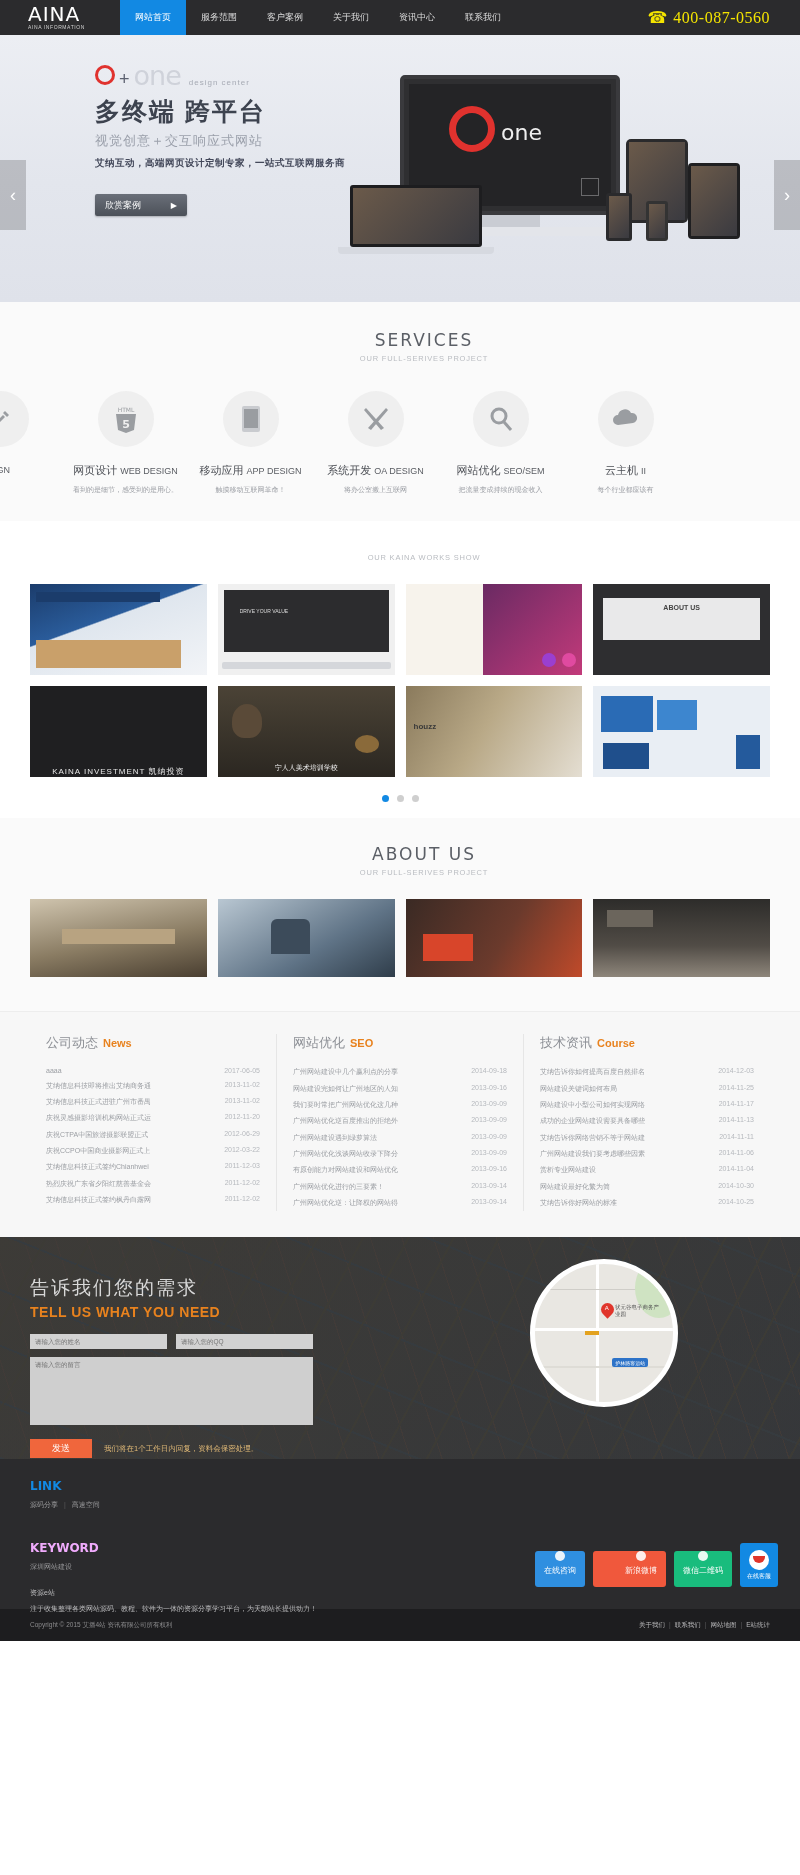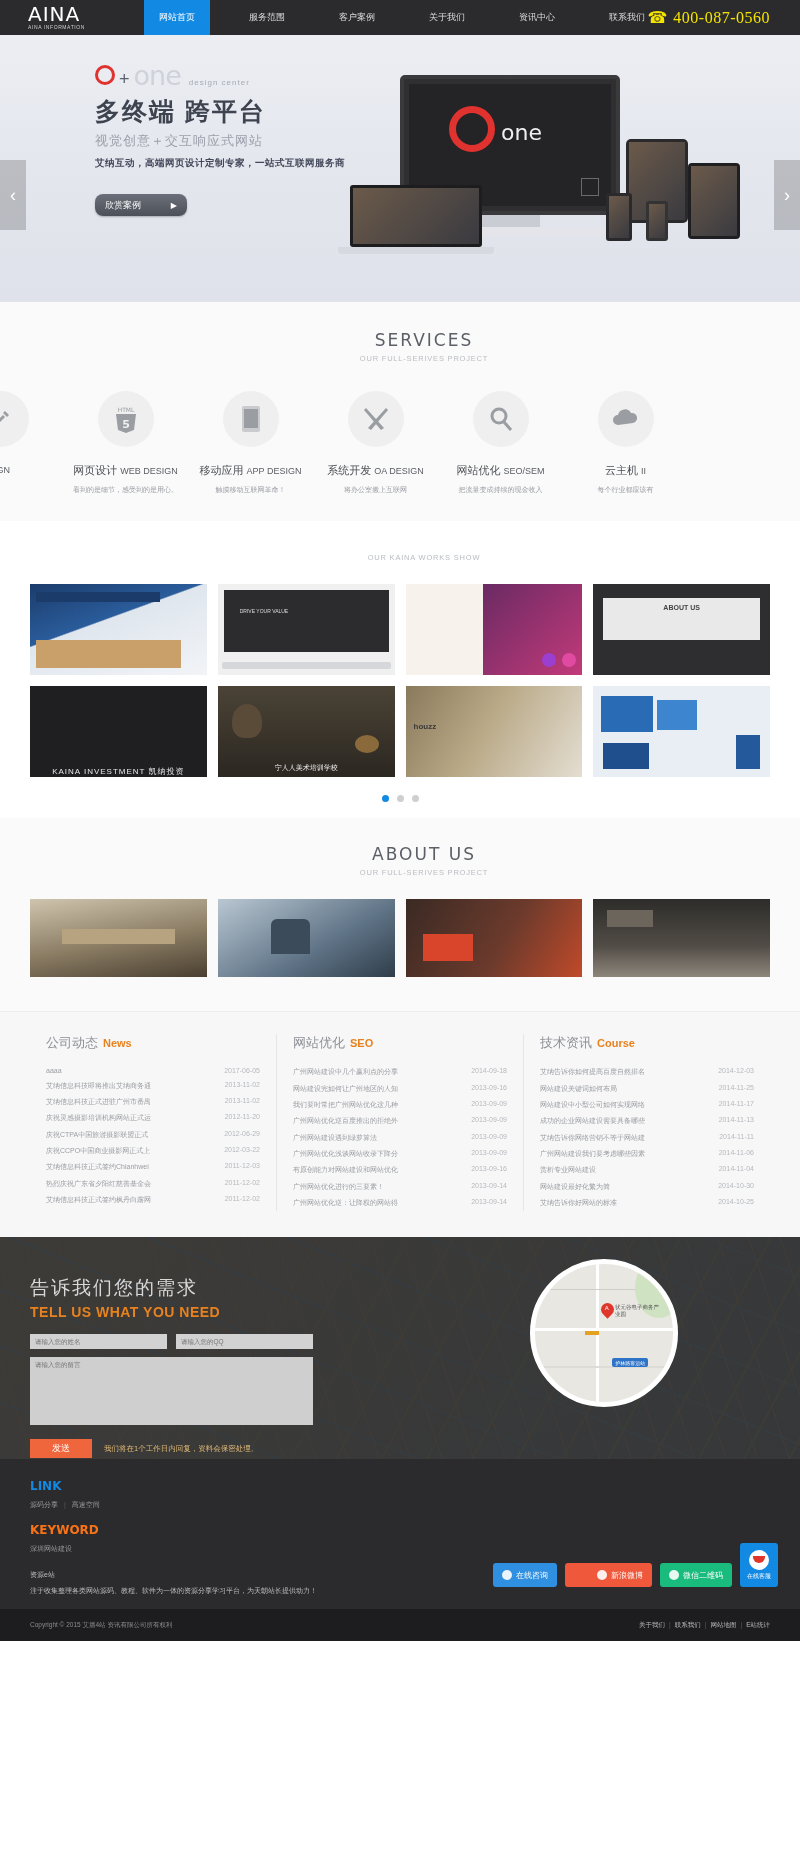--- a/index.html
+++ b/index.html
@@ -9,39 +9,39 @@
     background:#fff; color:#333; position:relative;
   }
   
   .header { height:35px; background:#2b2b2d; display:flex; align-items:center; position:relative; }
   .logo { width:120px; padding-left:28px; }
   .logo-mark { font-size:20px; letter-spacing:1px; color:#fff; font-weight:400;
                font-family:"DejaVu Sans",sans-serif; line-height:18px; }
   .logo-sub { font-size:5px; color:#cfcfcf; letter-spacing:.6px; margin-top:1px; }
   .nav { display:flex; height:35px; }
   .nav-item { width:66px; height:35px; display:flex; align-items:center; justify-content:center;
-              font-size:9px; color:#ddd; cursor:pointer;margin-left:24px; }
+              font-size:9px; color:#ddd; cursor:pointer; }
   .nav-item.active { background:#1289e3; color:#fff; }
   .phone { position:absolute; right:30px; display:flex; align-items:center; gap:6px; }
   .phone-ico { color:#f4e400; font-size:16px; line-height:1; }
   .phone-num { color:#f4e400; font-size:16px; font-family:"Liberation Serif",serif; letter-spacing:.5px; }
 
   
   .banner { height:267px; position:relative; overflow:hidden;
             background:linear-gradient(180deg,#eceef3 0%,#e3e6ed 55%,#dfe2ea 100%); }
   .banner-txt { position:absolute; left:95px; top:25px; }
   .bt-logo { display:flex; align-items:baseline; gap:2px; }
   .bt-o { width:20px;height:20px;border:3px solid #e0322e;border-radius:50%; display:inline-block;}
   .bt-plus { font-size:18px; color:#5c6170; margin:0 2px; }
   .bt-one { font-size:27px; color:#cfd2da; letter-spacing:-1px; font-family:"DejaVu Sans",sans-serif;}
   .bt-dc { font-size:8px; color:#a7abb5; margin-left:6px; letter-spacing:1px; }
   .bt-h1 { font-size:25px; color:#3d434f; font-weight:bold; margin-top:4px; letter-spacing:2px; }
   .bt-h2 { font-size:13px; color:#9ba0ab; margin-top:4px; letter-spacing:1px; }
   .bt-h3 { font-size:9.5px; color:#43485a; margin-top:7px; font-weight:bold; letter-spacing:.5px; }
-  .bt-btn { margin-top:24px; width:92px; height:22px; border-radius:8px;
+  .bt-btn { margin-top:24px; width:92px; height:22px; border-radius:2px;
             background:linear-gradient(180deg,#6a6f79,#4c5159); color:#fff; font-size:9px;
             display:flex; align-items:center; justify-content:space-between; padding:0 10px;
             cursor:pointer; box-shadow:0 1px 2px rgba(0,0,0,.25); }
   .bt-btn .arr { font-size:8px; }
   .devices { position:absolute; right:60px; top:40px; width:390px; height:200px; }
   .dev-mon { position:absolute; left:50px; top:0; width:220px; height:140px; background:#2f2f31;
              border-radius:5px; border:4px solid #3a3a3d; }
   .dev-mon-in { position:absolute; inset:5px; background:#242426; overflow:hidden; }
   .mon-o { position:absolute; left:40px; top:22px; width:46px; height:46px; border:7px solid #e0322e; border-radius:50%; }
   .mon-one { position:absolute; left:92px; top:36px; color:#efefef; font-size:22px; font-family:"DejaVu Sans",sans-serif;}
@@ -129,26 +129,26 @@
   .pin-t { position:absolute; left:3.5px; top:2px; font-size:6px; color:#fff; transform:rotate(0deg); }
   .map-lbl { position:absolute; font-size:5.5px; color:#555; }
   .map-tag { position:absolute; left:56%; top:68%; background:#2d73c8; color:#fff; font-size:5px;
              padding:1.5px 3px; border-radius:2px; }
 
   
   .footer { background:#2b2b2d; padding:20px 0 0; position:relative; height:150px; }
   .f-inner { width:740px; margin:0 auto; }
   .f-link { font-size:12px; color:#1289e3; font-weight:bold; font-family:"DejaVu Sans",sans-serif; }
   .f-small { font-size:7px; color:#9a9a9c; margin-top:7px; }
-  .f-key { font-size:12px; color:#f97316; font-weight:bold; margin-top:13px; font-family:"DejaVu Sans",sans-serif;}
+  .f-key { font-size:12px; color:#f0abfc; font-weight:bold; margin-top:31px; font-family:"DejaVu Sans",sans-serif;}
   .f-res { font-size:7px; color:#bdbdbf; margin-top:16px; }
   .f-res2 { font-size:7px; color:#bdbdbf; margin-top:6px; }
   .chatbar { position:absolute; right:22px; bottom:22px; display:flex; gap:8px; align-items:flex-end;}
-  .chat-btn { height:24px; display:flex; align-items:center; gap:4px; padding:0 9px; border-radius:3px;
-              font-size:8px; color:#fff; cursor:pointer; }
+  .chat-btn { height:36px; display:flex; align-items:center; gap:4px; padding:0 9px; border-radius:3px;
+              font-size:8px; color:#fff; cursor:pointer;flex-direction:column; }
   .cb-blue { background:#2f8fe0; } .cb-red { background:#f0583c;padding-left:32px; } .cb-green { background:#19bc7d; }
   .cb-ico { width:10px; height:10px; border-radius:50%; background:rgba(255,255,255,.9); display:inline-block; }
   .kefu { width:38px; height:44px; background:#1289e3; border-radius:3px; display:flex; flex-direction:column;
           align-items:center; justify-content:center; cursor:pointer; }
   .kefu-face { width:20px; height:20px; border-radius:50%; background:#fff; position:relative; }
   .kefu-face:after { content:""; position:absolute; left:4px; top:6px; width:12px; height:7px;
                      background:#e0352b; border-radius:0 0 7px 7px; }
   .kefu-t { font-size:6px; color:#fff; margin-top:2px; }
   .bottom { background:#1d1d1f; height:32px; display:flex; align-items:center; }
   .b-inner { width:740px; margin:0 auto; display:flex; justify-content:space-between; align-items:center; }

